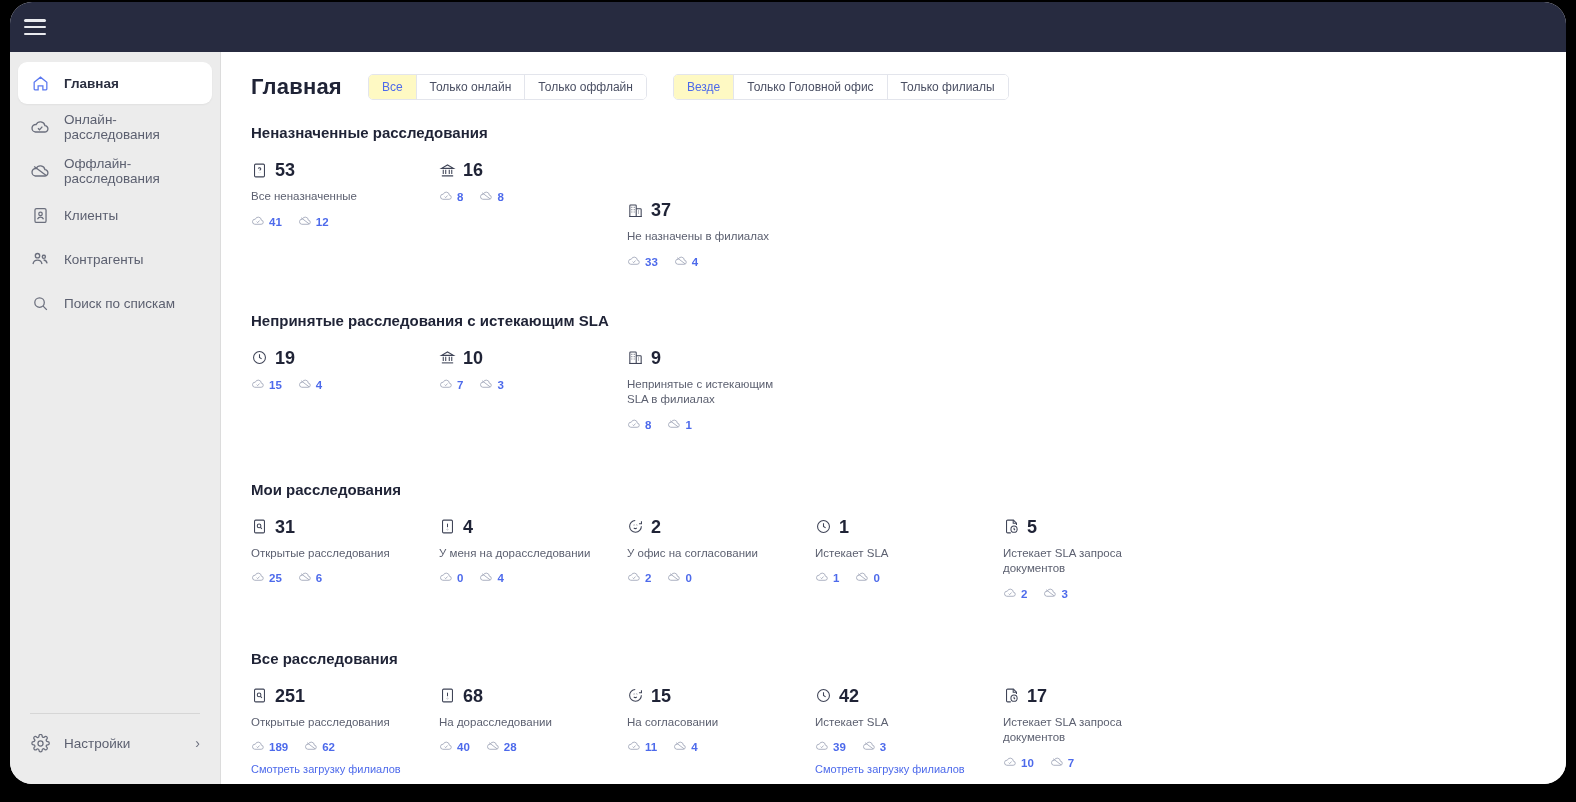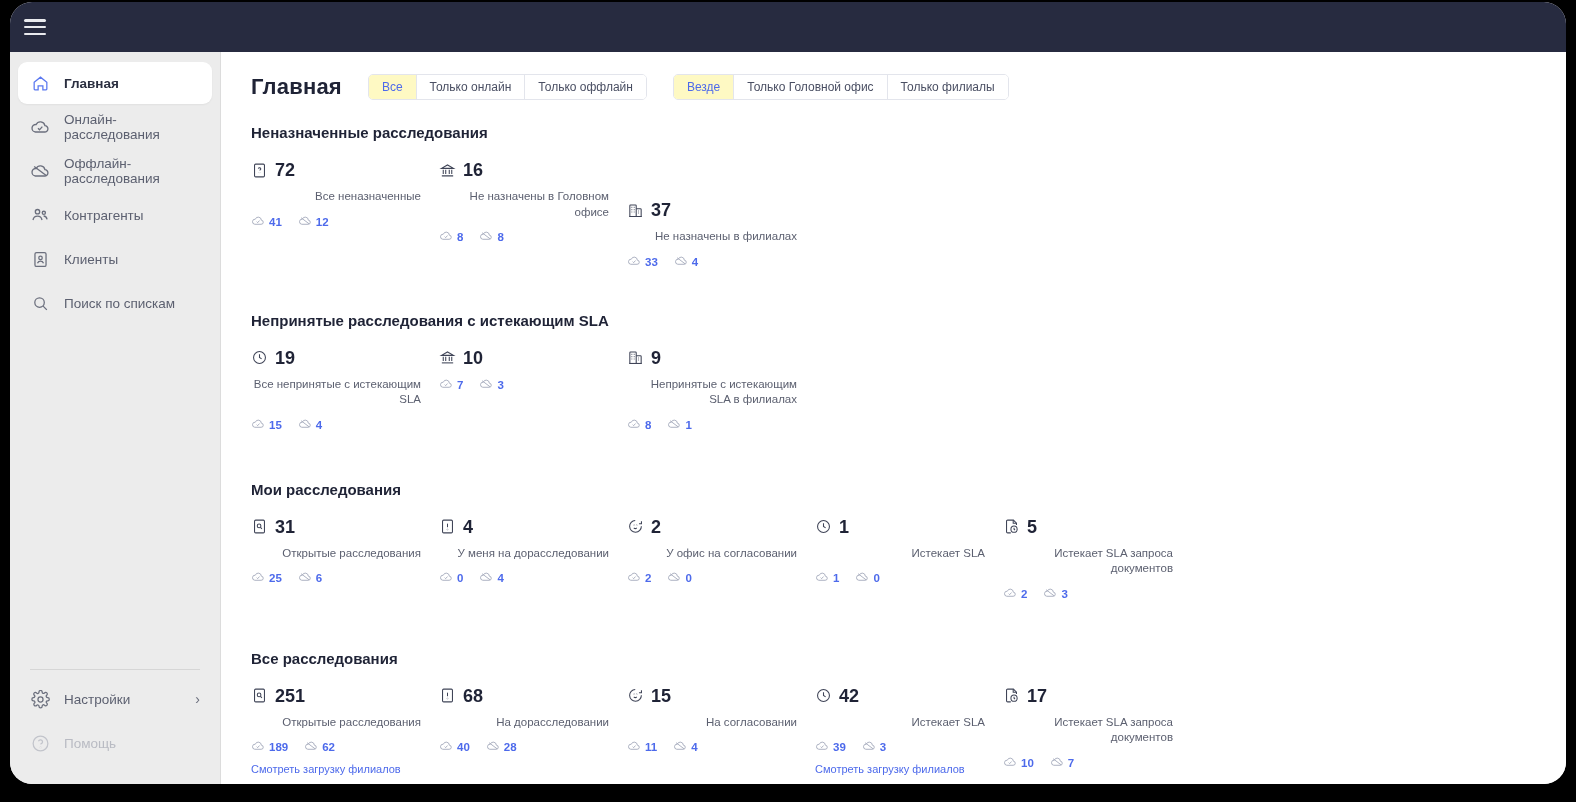--- a/index.html
+++ b/index.html
@@ -122,21 +122,21 @@
     margin-bottom: 18px;
   }
   .cards { display: flex; }
   .card { width: 188px; flex: 0 0 188px; margin-right: 0; }
   .card-top { display: flex; align-items: center; gap: 7px; margin-bottom: 8px; height: 22px; }
   .card-top .cico { width: 17px; height: 17px; display:flex; align-items:center; justify-content:center; flex:0 0 17px; }
   .card-top .cico svg { stroke: #3F4457; fill:none; stroke-width: 1.5; }
   .card-value { font-size: 18px; font-weight: bold; color: #1F2336; line-height: 1; }
   .card-label {
     font-size: 11.5px; color: #5C6070; line-height: 1.35;
-    margin-bottom: 9px; max-width: 170px; text-align: right;
+    margin-bottom: 9px; max-width: 170px;
   }
   .chips { display: flex; gap: 16px; align-items: center; height: 16px; }
   .chip { display: flex; align-items: center; gap: 4px; font-size: 11.5px; color: #4D6AEB; font-weight: bold; }
   .chip svg { stroke: #9AA0B4; fill: none; stroke-width: 1.4; }
   .card-link {
     display: inline-block; margin-top: 8px;
     font-size: 11px; color: #4D6AEB; cursor: pointer;
   }
   .sec-gap-1 { height: 40px; }
   .sec-gap-2 { height: 34px; }
@@ -177,41 +177,41 @@
               <span>Онлайн-расследования</span>
             </div>
             <div class="nav-item">
               <span class="ico">
                 <svg viewBox="0 0 24 24" width="20" height="20">
                   <path d="M6.5 18h11a3.8 3.8 0 0 0 .4-7.6A5.6 5.6 0 0 0 7.4 9 4.5 4.5 0 0 0 6.5 18z"></path>
                   <path d="M5 6.5 19.5 17.5"></path>
                 </svg>
               </span>
               <span>Оффлайн-расследования</span>
+            </div>
+            <div class="nav-item">
+              <span class="ico">
+                <svg viewBox="0 0 24 24" width="19" height="19">
+                  <rect x="5" y="3.2" width="14" height="17.6" rx="2"></rect>
+                  <circle cx="12" cy="10" r="2.2"></circle>
+                  <path d="M8.2 16.6c.7-1.7 2.1-2.5 3.8-2.5s3.1.8 3.8 2.5"></path>
+                </svg>
+              </span>
+              <span>Клиенты</span>
             </div>
             <div class="nav-item">
               <span class="ico">
                 <svg viewBox="0 0 24 24" width="20" height="20">
                   <circle cx="9" cy="8" r="2.6"></circle>
                   <path d="M3.6 18c.6-3 2.8-4.6 5.4-4.6s4.8 1.6 5.4 4.6"></path>
                   <circle cx="16.6" cy="9.4" r="1.9"></circle>
                   <path d="M16.3 13.2c2.1.1 3.7 1.6 4.2 4"></path>
                 </svg>
               </span>
               <span>Контрагенты</span>
-            </div>
-            <div class="nav-item">
-              <span class="ico">
-                <svg viewBox="0 0 24 24" width="19" height="19">
-                  <rect x="5" y="3.2" width="14" height="17.6" rx="2"></rect>
-                  <circle cx="12" cy="10" r="2.2"></circle>
-                  <path d="M8.2 16.6c.7-1.7 2.1-2.5 3.8-2.5s3.1.8 3.8 2.5"></path>
-                </svg>
-              </span>
-              <span>Клиенты</span>
             </div>
             <div class="nav-item">
               <span class="ico">
                 <svg viewBox="0 0 24 24" width="19" height="19">
                   <circle cx="10.8" cy="10.8" r="6"></circle>
                   <path d="M15.3 15.3 20 20"></path>
                 </svg>
               </span>
               <span>Поиск по спискам</span>
             </div>
@@ -222,30 +222,20 @@
           <div class="nav-item">
             <span class="ico">
               <svg viewBox="0 0 24 24" width="19" height="19">
                   <circle cx="12" cy="12" r="3.2"></circle>
                   <path d="M19.4 14.5a1.6 1.6 0 0 0 .3 1.8l.1.1a2 2 0 1 1-2.8 2.8l-.1-.1a1.6 1.6 0 0 0-1.8-.3 1.6 1.6 0 0 0-1 1.5v.2a2 2 0 1 1-4 0v-.1a1.6 1.6 0 0 0-1-1.5 1.6 1.6 0 0 0-1.8.3l-.1.1a2 2 0 1 1-2.8-2.8l.1-.1a1.6 1.6 0 0 0 .3-1.8 1.6 1.6 0 0 0-1.5-1h-.2a2 2 0 0 1 0-4h.1a1.6 1.6 0 0 0 1.5-1 1.6 1.6 0 0 0-.3-1.8l-.1-.1a2 2 0 1 1 2.8-2.8l.1.1a1.6 1.6 0 0 0 1.8.3h.1a1.6 1.6 0 0 0 1-1.5v-.2a2 2 0 1 1 4 0v.1a1.6 1.6 0 0 0 1 1.5 1.6 1.6 0 0 0 1.8-.3l.1-.1a2 2 0 1 1 2.8 2.8l-.1.1a1.6 1.6 0 0 0-.3 1.8v.1a1.6 1.6 0 0 0 1.5 1h.2a2 2 0 0 1 0 4h-.1a1.6 1.6 0 0 0-1.5 1z"></path>
                 </svg>
             </span>
             <span>Настройки</span>
             <span class="chev">›</span>
           </div>
-          <div class="nav-item muted">
-            <span class="ico">
-              <svg viewBox="0 0 24 24" width="19" height="19">
-                  <circle cx="12" cy="12" r="9.3"></circle>
-                  <path d="M9.4 9.2a2.7 2.7 0 0 1 5.2.9c0 1.8-2.6 2.7-2.6 2.7"></path>
-                  <circle cx="12" cy="17" r=".1" stroke-width="2"></circle>
-                </svg>
-            </span>
-            <span>Помощь</span>
-          </div>
         </div>
       </div>
 
       <div class="main">
         <div class="header-row">
           <div class="page-title">Главная</div>
           <div class="seg" id="seg-mode">
               <button class="on">Все</button>
               <button class="">Только онлайн</button>
               <button class="">Только оффлайн</button>
@@ -262,21 +252,21 @@
               <div class="cards">
                 <div class="card" style="flex: 0 0 188px;">
                   <div class="card-top">
                     <span class="cico">
                       <svg viewBox="0 0 24 24" width="17" height="17">
                         <rect x="5" y="3" width="14" height="18" rx="1.6"></rect>
                         <path d="M10.3 9.3a1.8 1.8 0 0 1 3.5.6c0 1.2-1.7 1.7-1.7 1.7"></path>
                         <circle cx="12" cy="15" r=".15" stroke-width="1.8"></circle>
                       </svg>
                     </span>
-                    <span class="card-value">72</span>
+                    <span class="card-value">53</span>
                   </div>
                   <div class="card-label">Все неназначенные</div>
                   <div class="chips">
                     <span class="chip">
                       <span><svg viewBox="0 0 24 24" width="14" height="14">
                           <path d="M6.5 17.6h10.8a3.5 3.5 0 0 0 .4-7A5.3 5.3 0 0 0 7.4 8.9 4.3 4.3 0 0 0 6.5 17.6z"></path>
                           <path d="M9.7 13.1l1.7 1.7 3.2-3.6"></path>
                         </svg></span>
                       <span>41</span>
                     </span>
@@ -293,21 +283,20 @@
                   <div class="card-top">
                     <span class="cico">
                       <svg viewBox="0 0 24 24" width="17" height="17">
                         <path d="M3.5 9 12 4.2 20.5 9z"></path>
                         <path d="M6 11v6M9.5 11v6M14.5 11v6M18 11v6"></path>
                         <path d="M4 19.6h16"></path>
                       </svg>
                     </span>
                     <span class="card-value">16</span>
                   </div>
-                  <div class="card-label">Не назначены в Головном офисе</div>
                   <div class="chips">
                     <span class="chip">
                       <span><svg viewBox="0 0 24 24" width="14" height="14">
                           <path d="M6.5 17.6h10.8a3.5 3.5 0 0 0 .4-7A5.3 5.3 0 0 0 7.4 8.9 4.3 4.3 0 0 0 6.5 17.6z"></path>
                           <path d="M9.7 13.1l1.7 1.7 3.2-3.6"></path>
                         </svg></span>
                       <span>8</span>
                     </span>
                     <span class="chip">
                       <span><svg viewBox="0 0 24 24" width="14" height="14">
@@ -357,21 +346,20 @@
                 <div class="card" style="flex: 0 0 188px;">
                   <div class="card-top">
                     <span class="cico">
                       <svg viewBox="0 0 24 24" width="17" height="17">
                         <circle cx="12" cy="12" r="8.4"></circle>
                         <path d="M12 7.4V12l3 1.9"></path>
                       </svg>
                     </span>
                     <span class="card-value">19</span>
                   </div>
-                  <div class="card-label">Все непринятые с истекающим SLA</div>
                   <div class="chips">
                     <span class="chip">
                       <span><svg viewBox="0 0 24 24" width="14" height="14">
                           <path d="M6.5 17.6h10.8a3.5 3.5 0 0 0 .4-7A5.3 5.3 0 0 0 7.4 8.9 4.3 4.3 0 0 0 6.5 17.6z"></path>
                           <path d="M9.7 13.1l1.7 1.7 3.2-3.6"></path>
                         </svg></span>
                       <span>15</span>
                     </span>
                     <span class="chip">
                       <span><svg viewBox="0 0 24 24" width="14" height="14">

